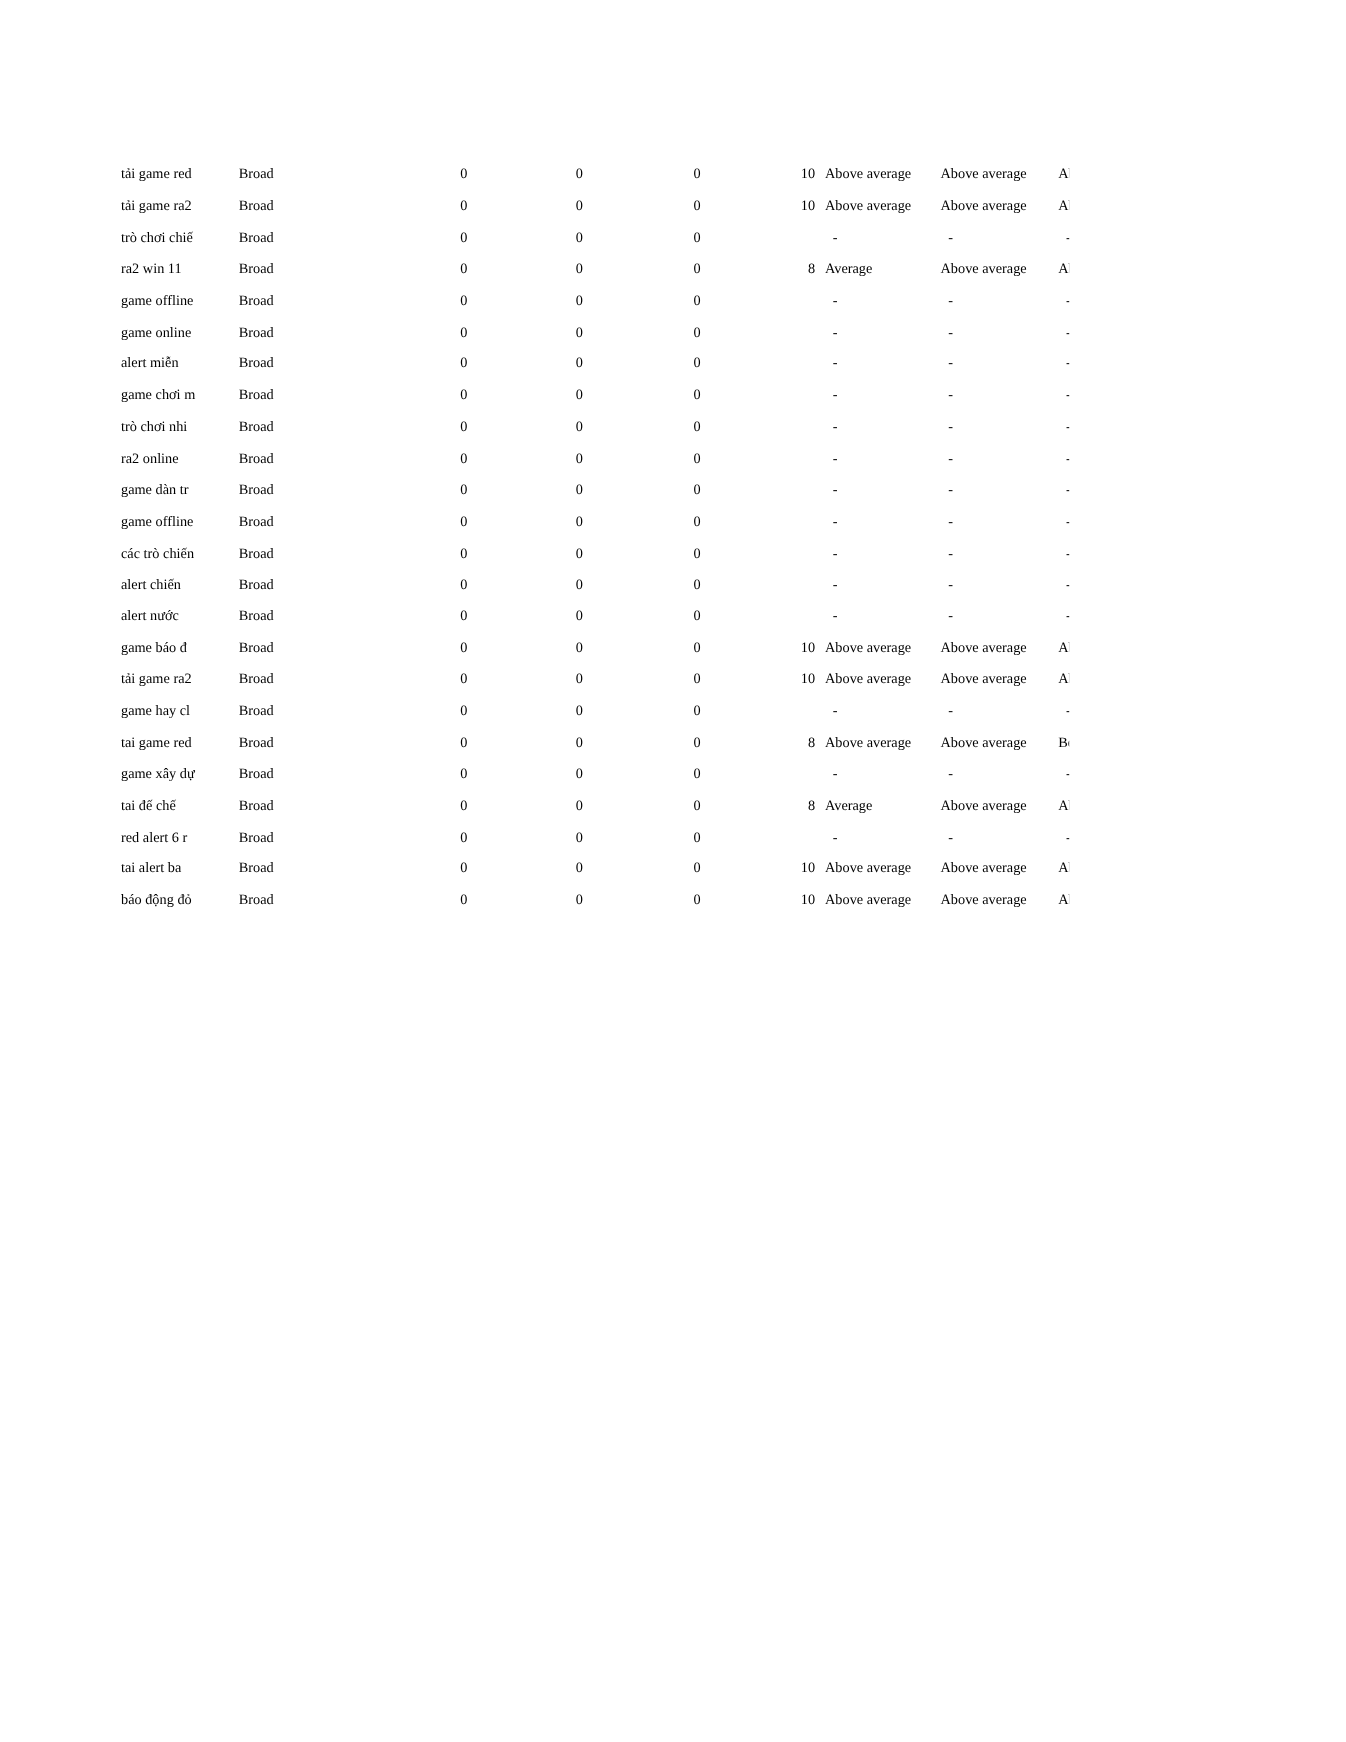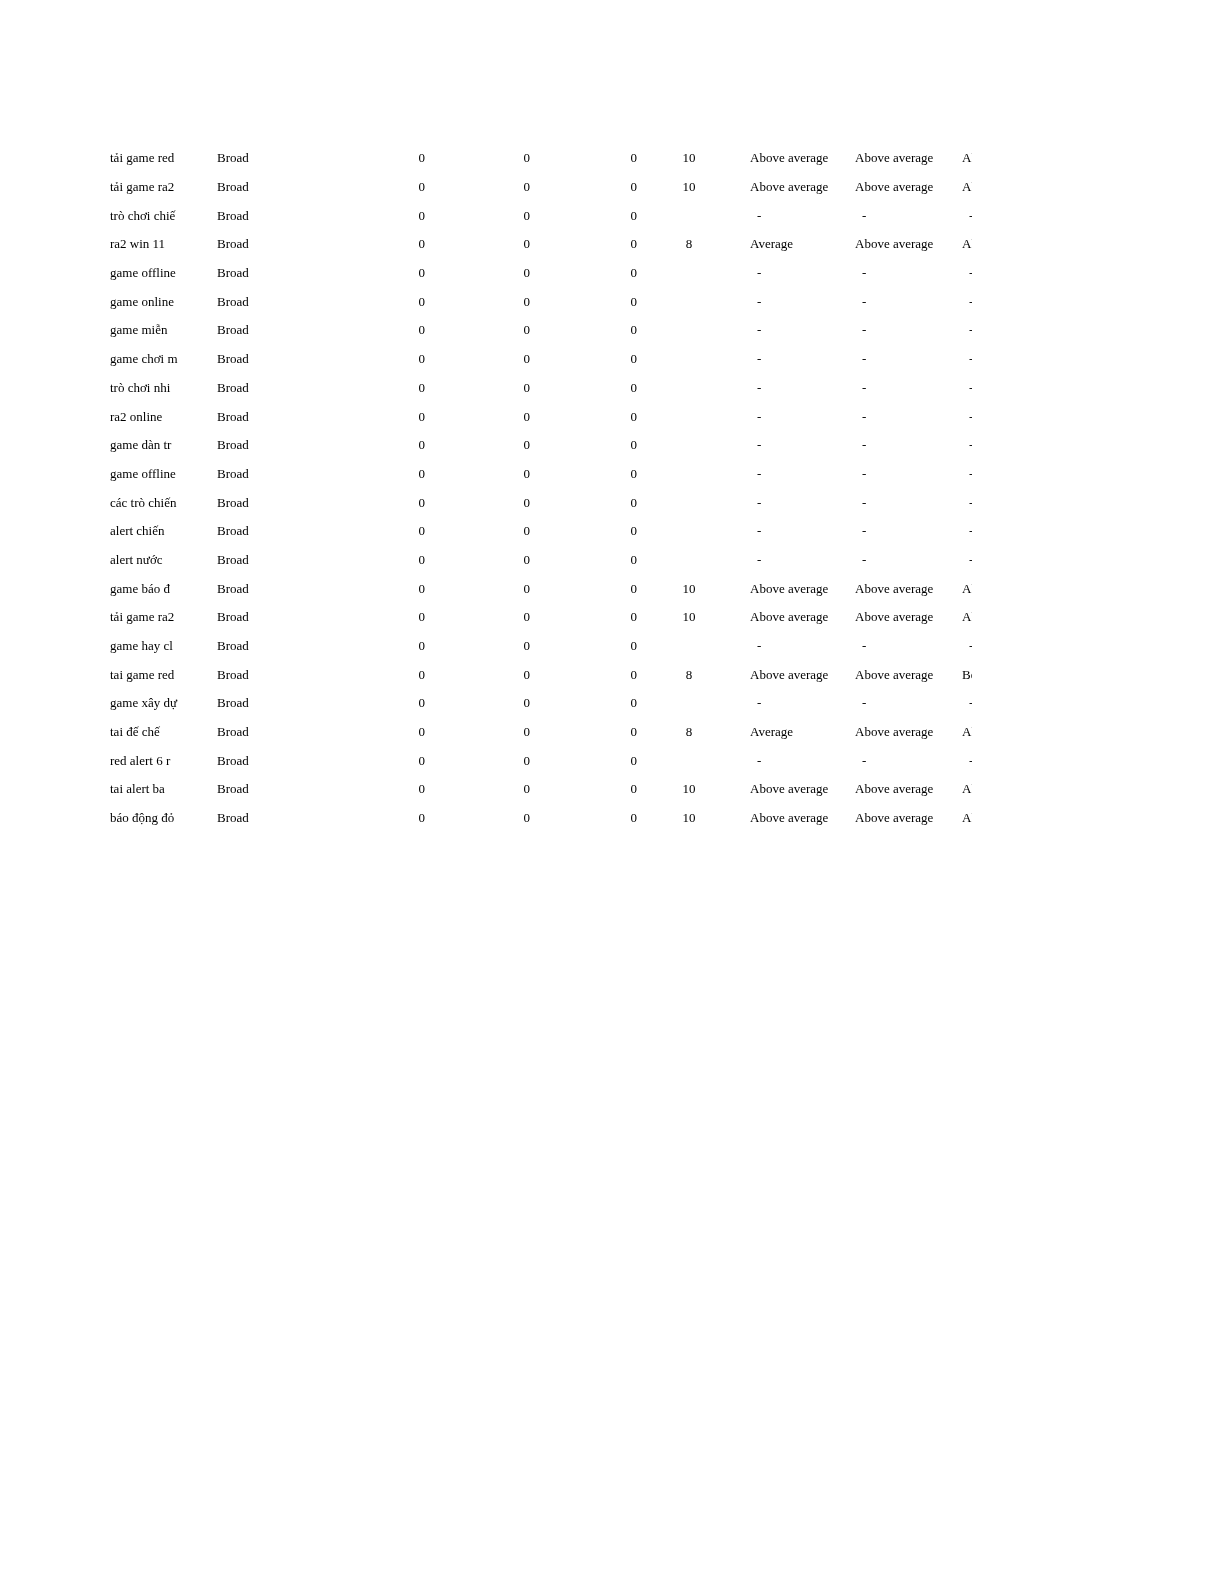--- a/index.html
+++ b/index.html
@@ -30,21 +30,21 @@
     display: block;
     flex: 0 0 auto;
     overflow: hidden;
     white-space: nowrap;
   }
   .keyword { width: 107px; }
   .match   { width: 103px; }
   .m1      { width: 105px; text-align: right; }
   .m2      { width: 105px; text-align: right; }
   .m3      { width: 107px; text-align: right; }
-  .score   { width: 104px; text-align: center; }
+  .score   { width: 104px; text-align: right; }
   .q1      { width: 112px; padding-left: 9px; }
   .q2      { width: 107px; padding-left: 2px; }
   .q3      { width: 110px; padding-left: 2px; }
   .dash-cell { text-indent: 7px; }
 </style>
 </head>
 <body>
 
 <div class="page">
   <div class="table">
@@ -108,21 +108,21 @@
         <span class="cell match">Broad</span>
         <span class="cell m1">0</span>
         <span class="cell m2">0</span>
         <span class="cell m3">0</span>
         <span class="cell score"></span>
         <span class="cell q1 dash-cell">-</span>
         <span class="cell q2 dash-cell">-</span>
         <span class="cell q3 dash-cell">-</span>
       </div>
       <div class="row">
-        <span class="cell keyword">game miễn</span>
+        <span class="cell keyword">alert miễn</span>
         <span class="cell match">Broad</span>
         <span class="cell m1">0</span>
         <span class="cell m2">0</span>
         <span class="cell m3">0</span>
         <span class="cell score"></span>
         <span class="cell q1 dash-cell">-</span>
         <span class="cell q2 dash-cell">-</span>
         <span class="cell q3 dash-cell">-</span>
       </div>
       <div class="row">

